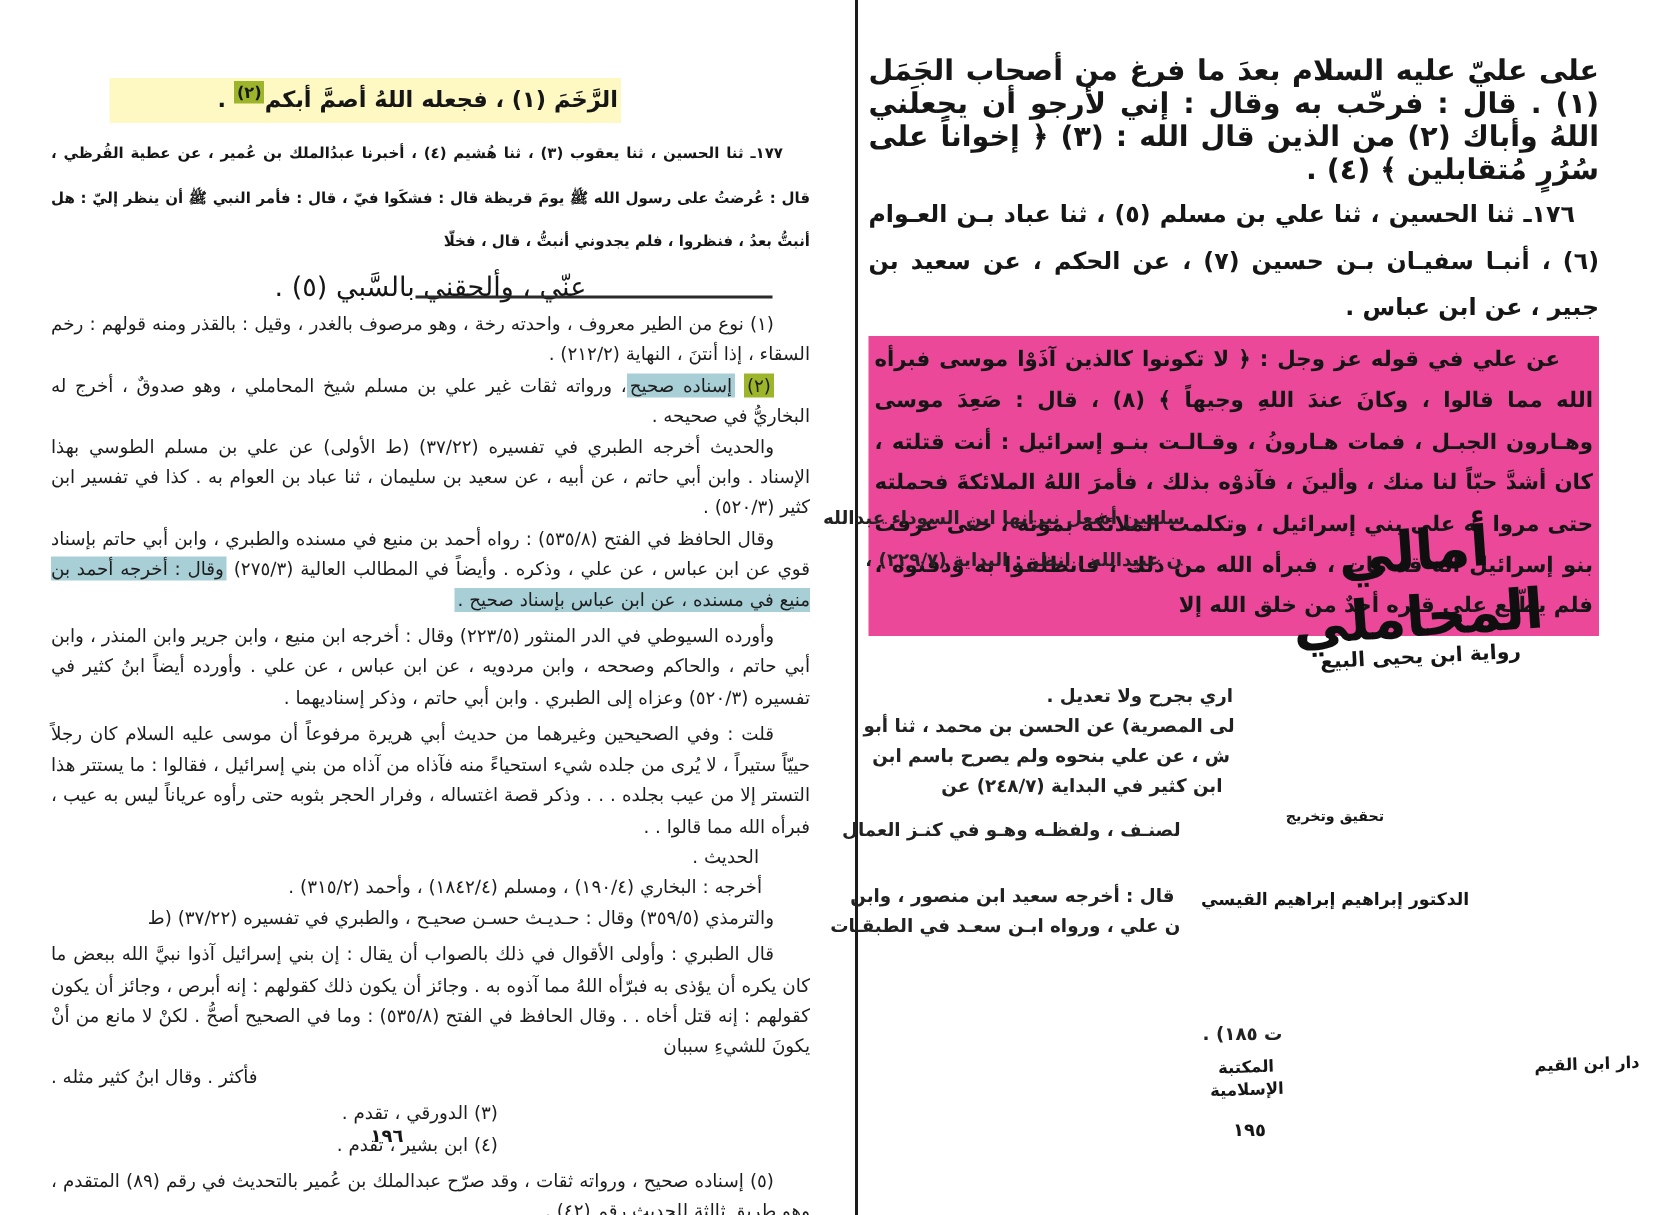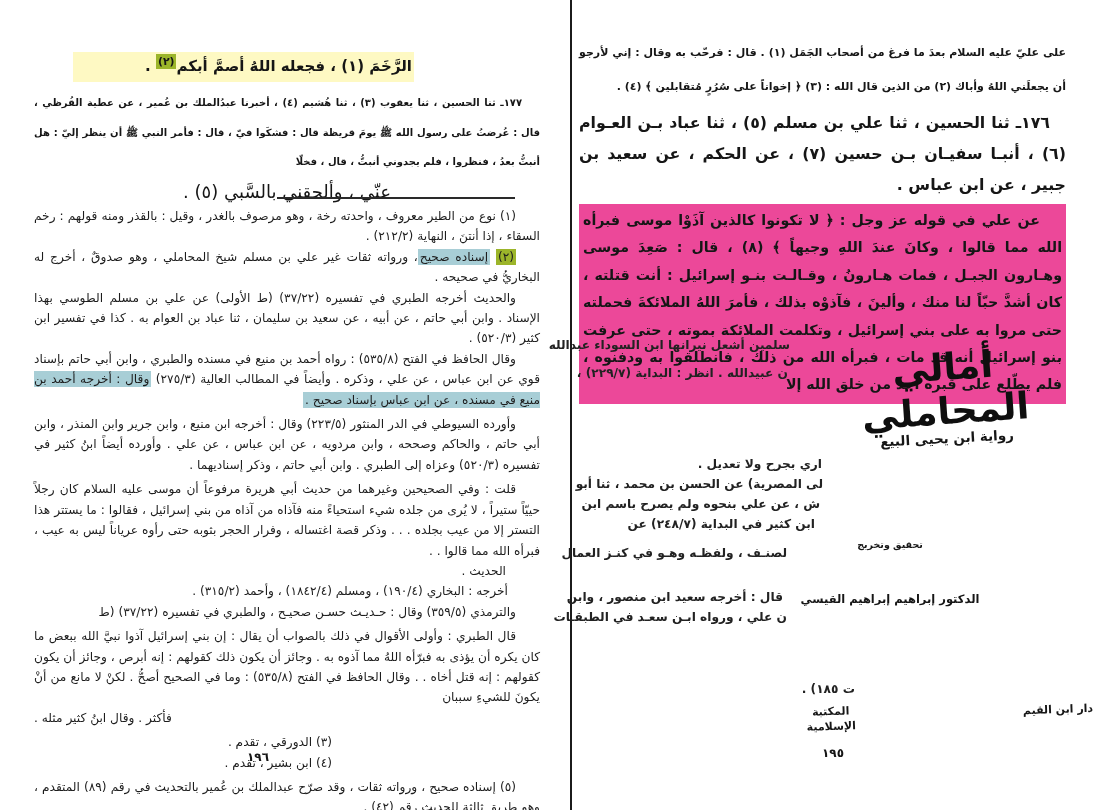--- a/index.html
+++ b/index.html
@@ -28,21 +28,21 @@
   .lp-fn p.cite{text-align:right;text-indent:0;padding-right:32px;}
   .lp-fn p.tail-left{text-align:left;text-indent:0;}
   .lp-fn p.short-item{text-align:right;text-indent:0;padding-right:208px;}
   sup.ref{font-size:0.72em;}
   .page-num{position:absolute;font-size:12px;font-weight:bold;letter-spacing:1px;}
   .pn-left{left:229px;top:750px;}
   .pn-right{left:822px;top:746px;}
 
   
   .rp-col{position:absolute;right:46px;top:36px;width:487px;direction:rtl;font-weight:bold;}
-  .rp-p1{margin:0;font-size:11px;line-height:34px;text-align:justify;}
+  .rp-p1{margin:0;font-size:19px;line-height:22px;text-align:justify;}
   .rp-p2{margin:3px 0 0;font-size:15.8px;line-height:31px;text-align:justify;text-indent:16px;}
   .rp-hl{margin:4px 0 0;background:#ec4899;font-size:14.2px;line-height:27.4px;
          text-align:justify;text-indent:22px;padding:3px 4px 5px;}
   .frag{position:absolute;direction:rtl;white-space:nowrap;font-size:12.2px;
         font-weight:bold;color:#222;}
   .cover-title{position:absolute;left:846px;top:346px;width:196px;direction:rtl;text-align:center;
         font-size:37px;line-height:44px;font-weight:bold;transform:rotate(-4deg);color:#0f0f0f;}
   .cover-sub{position:absolute;left:862px;top:430px;width:170px;direction:rtl;text-align:center;
         font-size:13.5px;font-weight:bold;transform:rotate(-3deg);white-space:nowrap;}
   .cover-ed-label{position:absolute;left:845px;top:539px;width:90px;direction:rtl;text-align:center;

